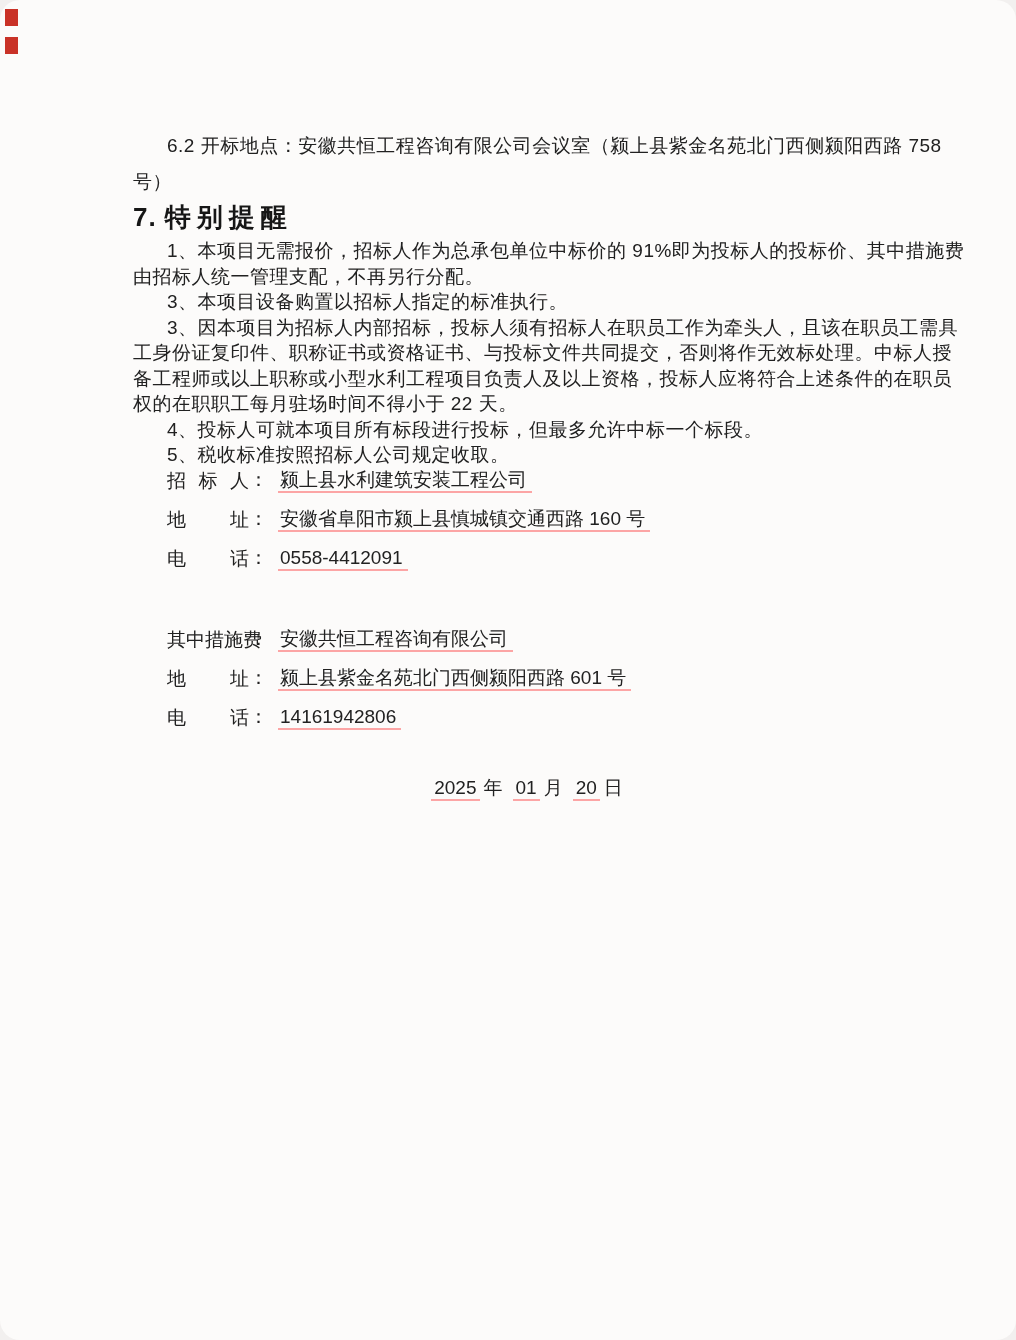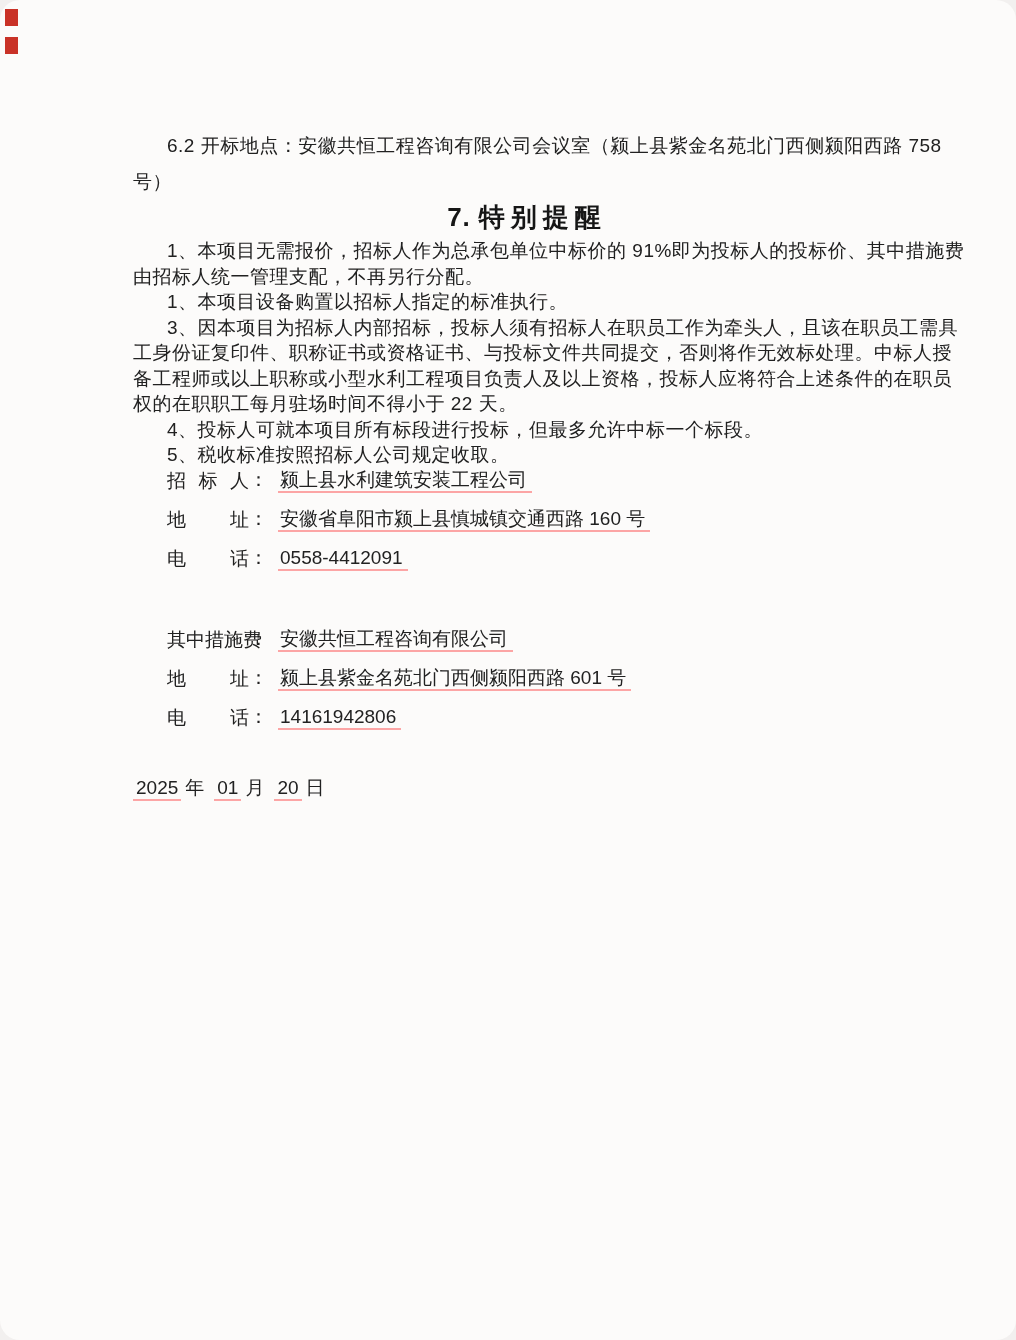--- a/index.html
+++ b/index.html
@@ -50,21 +50,20 @@
   }
   .sec6 .ln { line-height: 36px; }
   .ind { padding-left: 34px; }
 
   .heading {
     font-weight: 700;
     font-size: 26px;
     line-height: 30px;
     color: #161616;
     white-space: nowrap;
-    text-align: center;
   }
   .heading .h-num { letter-spacing: 1px; margin-right: 8px; }
   .heading .h-title { letter-spacing: 6px; }
   .h7 { margin: 2px 0 6px 0; }
   .h8 { margin: -6px 0 8px 0; }
 
   .plist { margin: 0; }
 
   .contact-row {
     font-size: 19px;
@@ -82,21 +81,21 @@
   }
   .contact-row .colon { margin-right: 10px; }
   .u {
     border-bottom: 2px solid #fca5a5;
     padding: 0 5px 1px 2px;
   }
   .gap-agency { height: 42px; }
 
   .date-row {
     margin-top: 46px;
-    text-align: left;
+    text-align: center;
     font-size: 19px;
     line-height: 24px;
     color: #212121;
     padding-right: 0px;
     white-space: nowrap;
   }
   .date-row .u { padding: 0 3px 1px 3px; }
   .date-row .unit { margin: 0 10px 0 4px; }
   .date-row .unit:last-child { margin-right: 0; }
 </style>
@@ -115,21 +114,21 @@
       <div class="ln">号）</div>
     </div>
 
     <div class="heading h7">
       <span class="h-num">7.</span><span class="h-title">特别提醒</span>
     </div>
 
     <div class="plist">
       <div class="ln ind">1、本项目无需报价，招标人作为总承包单位中标价的 91%即为投标人的投标价、其中措施费</div>
       <div class="ln">由招标人统一管理支配，不再另行分配。</div>
-      <div class="ln ind">1、本项目设备购置以招标人指定的标准执行。</div>
+      <div class="ln ind">3、本项目设备购置以招标人指定的标准执行。</div>
       <div class="ln ind">3、因本项目为招标人内部招标，投标人须有招标人在职员工作为牵头人，且该在职员工需具</div>
       <div class="ln">工身份证复印件、职称证书或资格证书、与投标文件共同提交，否则将作无效标处理。中标人授</div>
       <div class="ln">备工程师或以上职称或小型水利工程项目负责人及以上资格，投标人应将符合上述条件的在职员</div>
       <div class="ln">权的在职职工每月驻场时间不得小于 22 天。</div>
       <div class="ln ind">4、投标人可就本项目所有标段进行投标，但最多允许中标一个标段。</div>
       <div class="ln ind">5、税收标准按照招标人公司规定收取。</div>
     </div>
 
 
     <div class="contact-block" style="padding-left:34px;">

